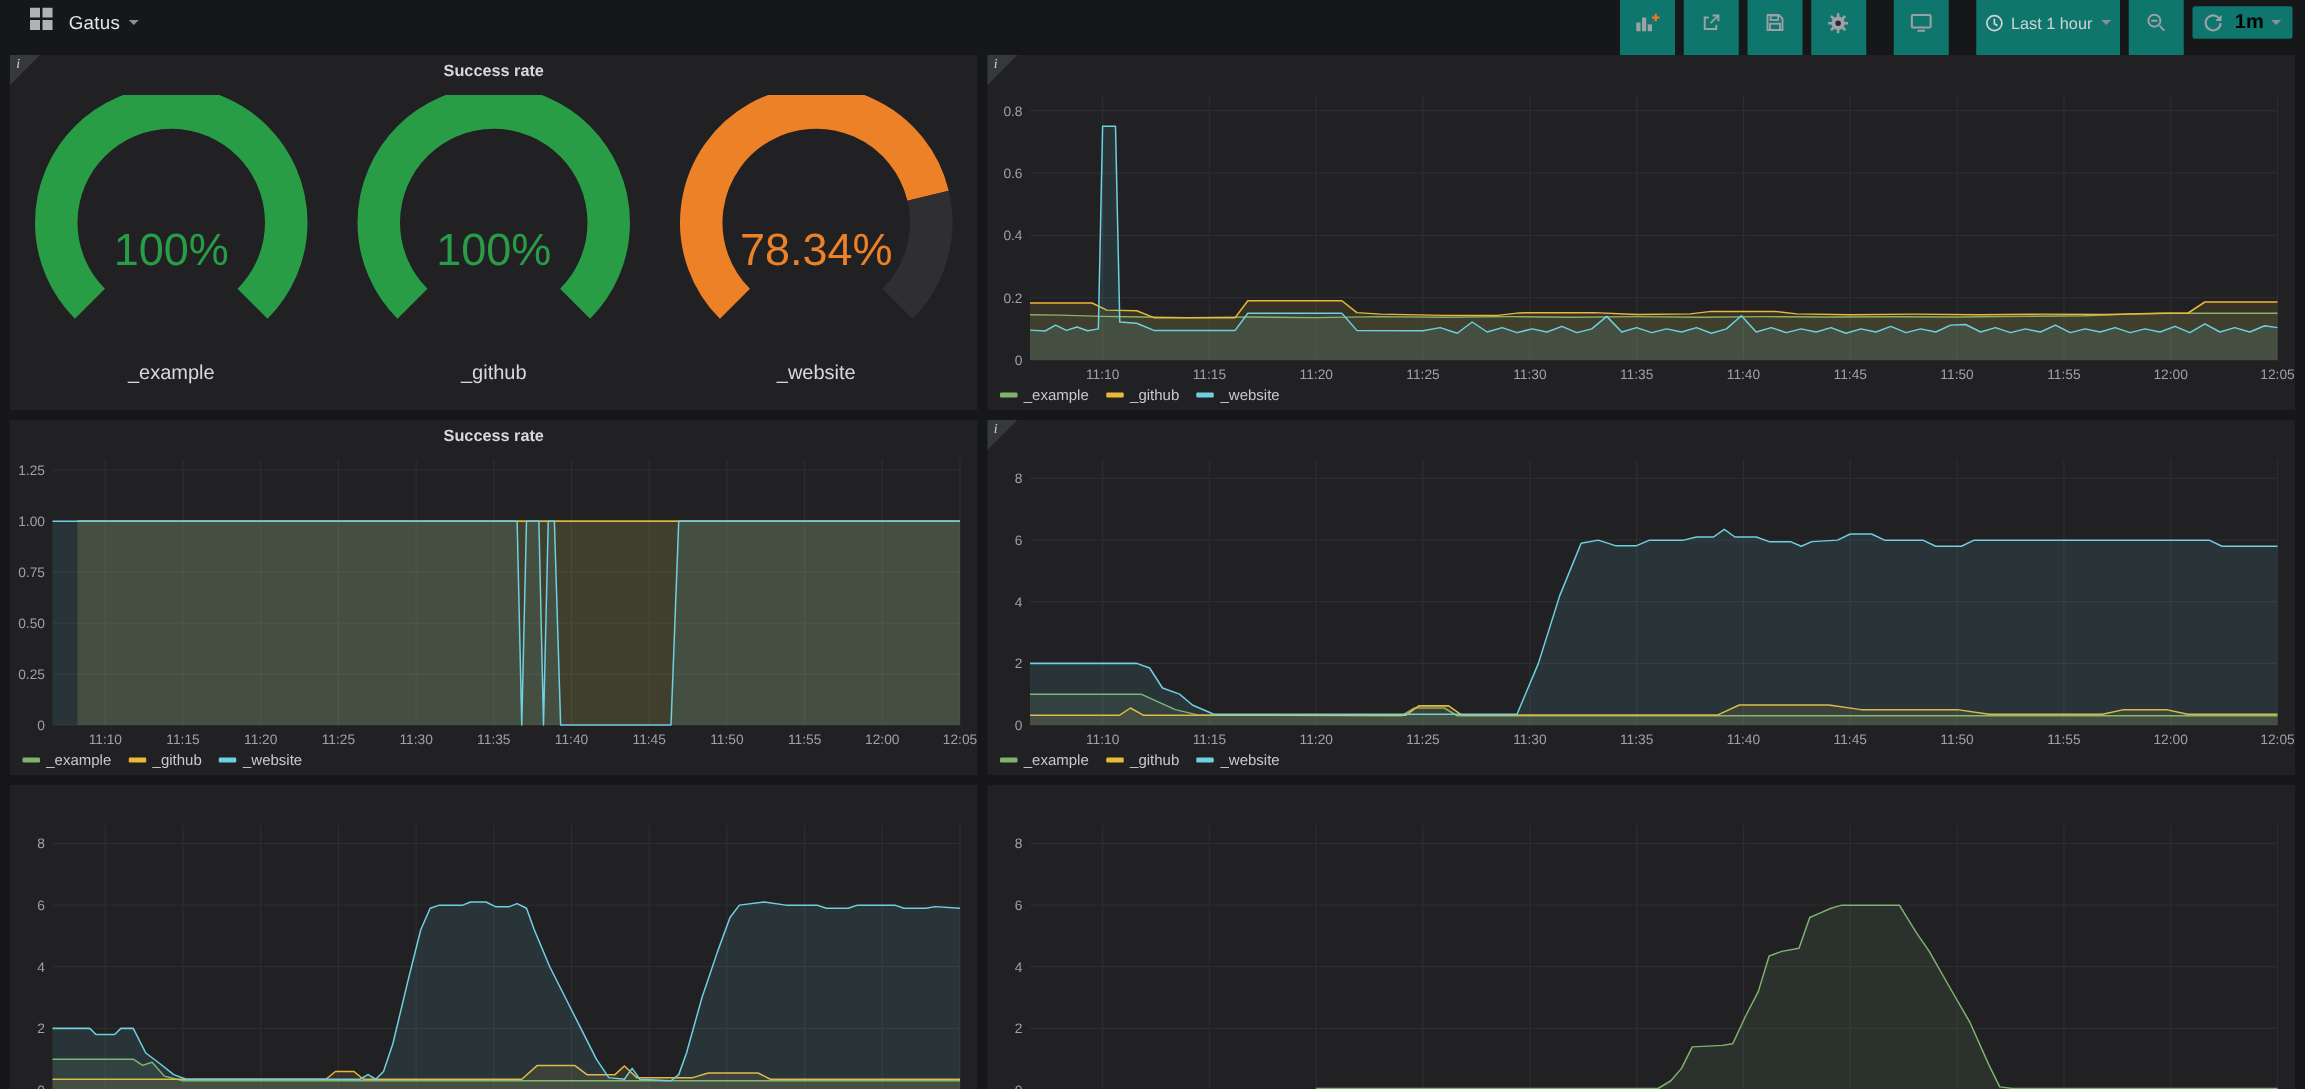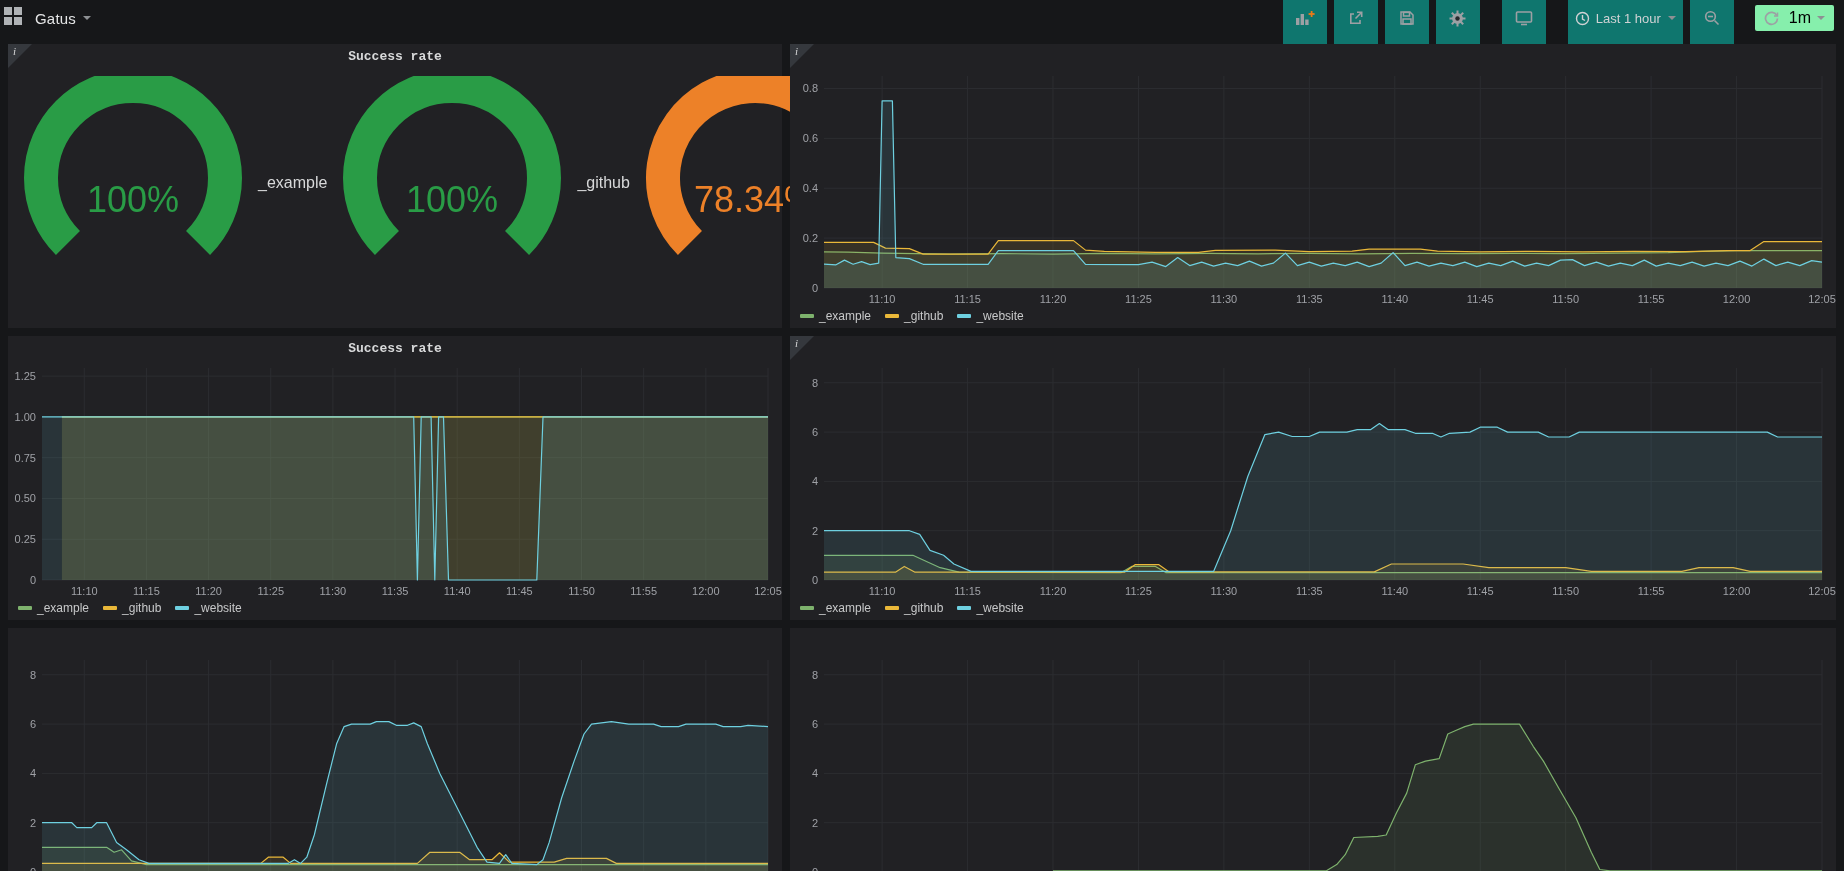--- a/index.html
+++ b/index.html
@@ -4,40 +4,40 @@
 <style>
   html,body{margin:0;padding:0;}
   body{
     width:1844px;height:871px;overflow:hidden;
     background:#161719;
     font-family:"Liberation Sans", sans-serif;
     -webkit-font-smoothing:antialiased;
   }
   
   .navbar{position:absolute;top:0;left:0;right:0;height:36px;background:#161719;display:flex;align-items:center;}
-  .nav-left{display:flex;align-items:center;padding-left:4px;}
+  .nav-left{display:flex;align-items:center;padding-left:24px;}
   .logo-grid{display:inline-block;margin-right:12px;}
   .nav-title{color:#e4e5e6;font-size:15px;letter-spacing:.2px;}
   .caret{display:inline-block;width:0;height:0;border-left:4px solid transparent;border-right:4px solid transparent;border-top:4px solid #8d9093;margin-left:7px;vertical-align:middle;}
   .nav-right{margin-left:auto;display:flex;align-items:center;padding-right:10px;}
   .nav-btn{height:26px;min-width:30px;background:#0f766e;border-radius:2px;display:flex;align-items:center;justify-content:center;margin-left:7px;padding:15px 7px;cursor:pointer;color:#9da0a4;}
   .nav-btn.spaced{margin-left:22px;}
   .nav-btn svg{display:block;}
   .nav-btn .btn-text{color:#d0d2d4;font-size:13px;margin:0 6px 0 6px;}
-  .btn-group{display:flex;align-items:center;height:26px;background:#86efac;border-radius:2px;margin-left:21px;padding:0 4px;cursor:pointer;}
+  .btn-group{display:flex;align-items:center;height:26px;background:#0f766e;border-radius:2px;margin-left:7px;padding:0 4px;cursor:pointer;font-weight:bold;}
   .btn-group .seg{display:flex;align-items:center;padding:0 5px;height:100%;}
   
   .panel{position:absolute;background:#212124;}
-  .panel-title{height:24px;line-height:26px;text-align:center;color:#d8d9da;font-size:13px;font-weight:bold;cursor:pointer;font-family:Liberation Mono, monospace;}
+  .panel-title{height:24px;line-height:26px;text-align:center;color:#d8d9da;font-size:13px;font-weight:bold;cursor:pointer;}
   .panel-body{position:absolute;top:24px;left:0;right:0;bottom:0;}
   .panel-corner{position:absolute;top:0;left:0;width:0;height:0;border-top:24px solid #35383d;border-right:24px solid transparent;cursor:pointer;z-index:3;}
   .panel-corner i{position:absolute;top:-23px;left:5px;font-size:11px;color:#d8d9da;font-family:"Liberation Serif",serif;}
   
   .gauge-row{display:flex;justify-content:space-around;align-items:flex-start;padding-top:8px;}
-  .gauge{display:flex;flex-direction:row;align-items:center;}
+  .gauge{display:flex;flex-direction:column;align-items:center;}
   .gauge-label{color:#d8d9da;font-size:16px;margin-top:2px;}
   
   .legend{position:absolute;left:10px;bottom:3px;display:flex;align-items:center;height:18px;}
   .legend-item{display:flex;align-items:center;margin-right:14px;cursor:pointer;}
   .legend-dash{width:14px;height:4px;border-radius:1px;margin-right:5px;}
   .legend-name{color:#c8c9ca;font-size:12px;}
   svg text{font-family:"Liberation Sans",sans-serif;}
 </style>
 </head>
 <body>

